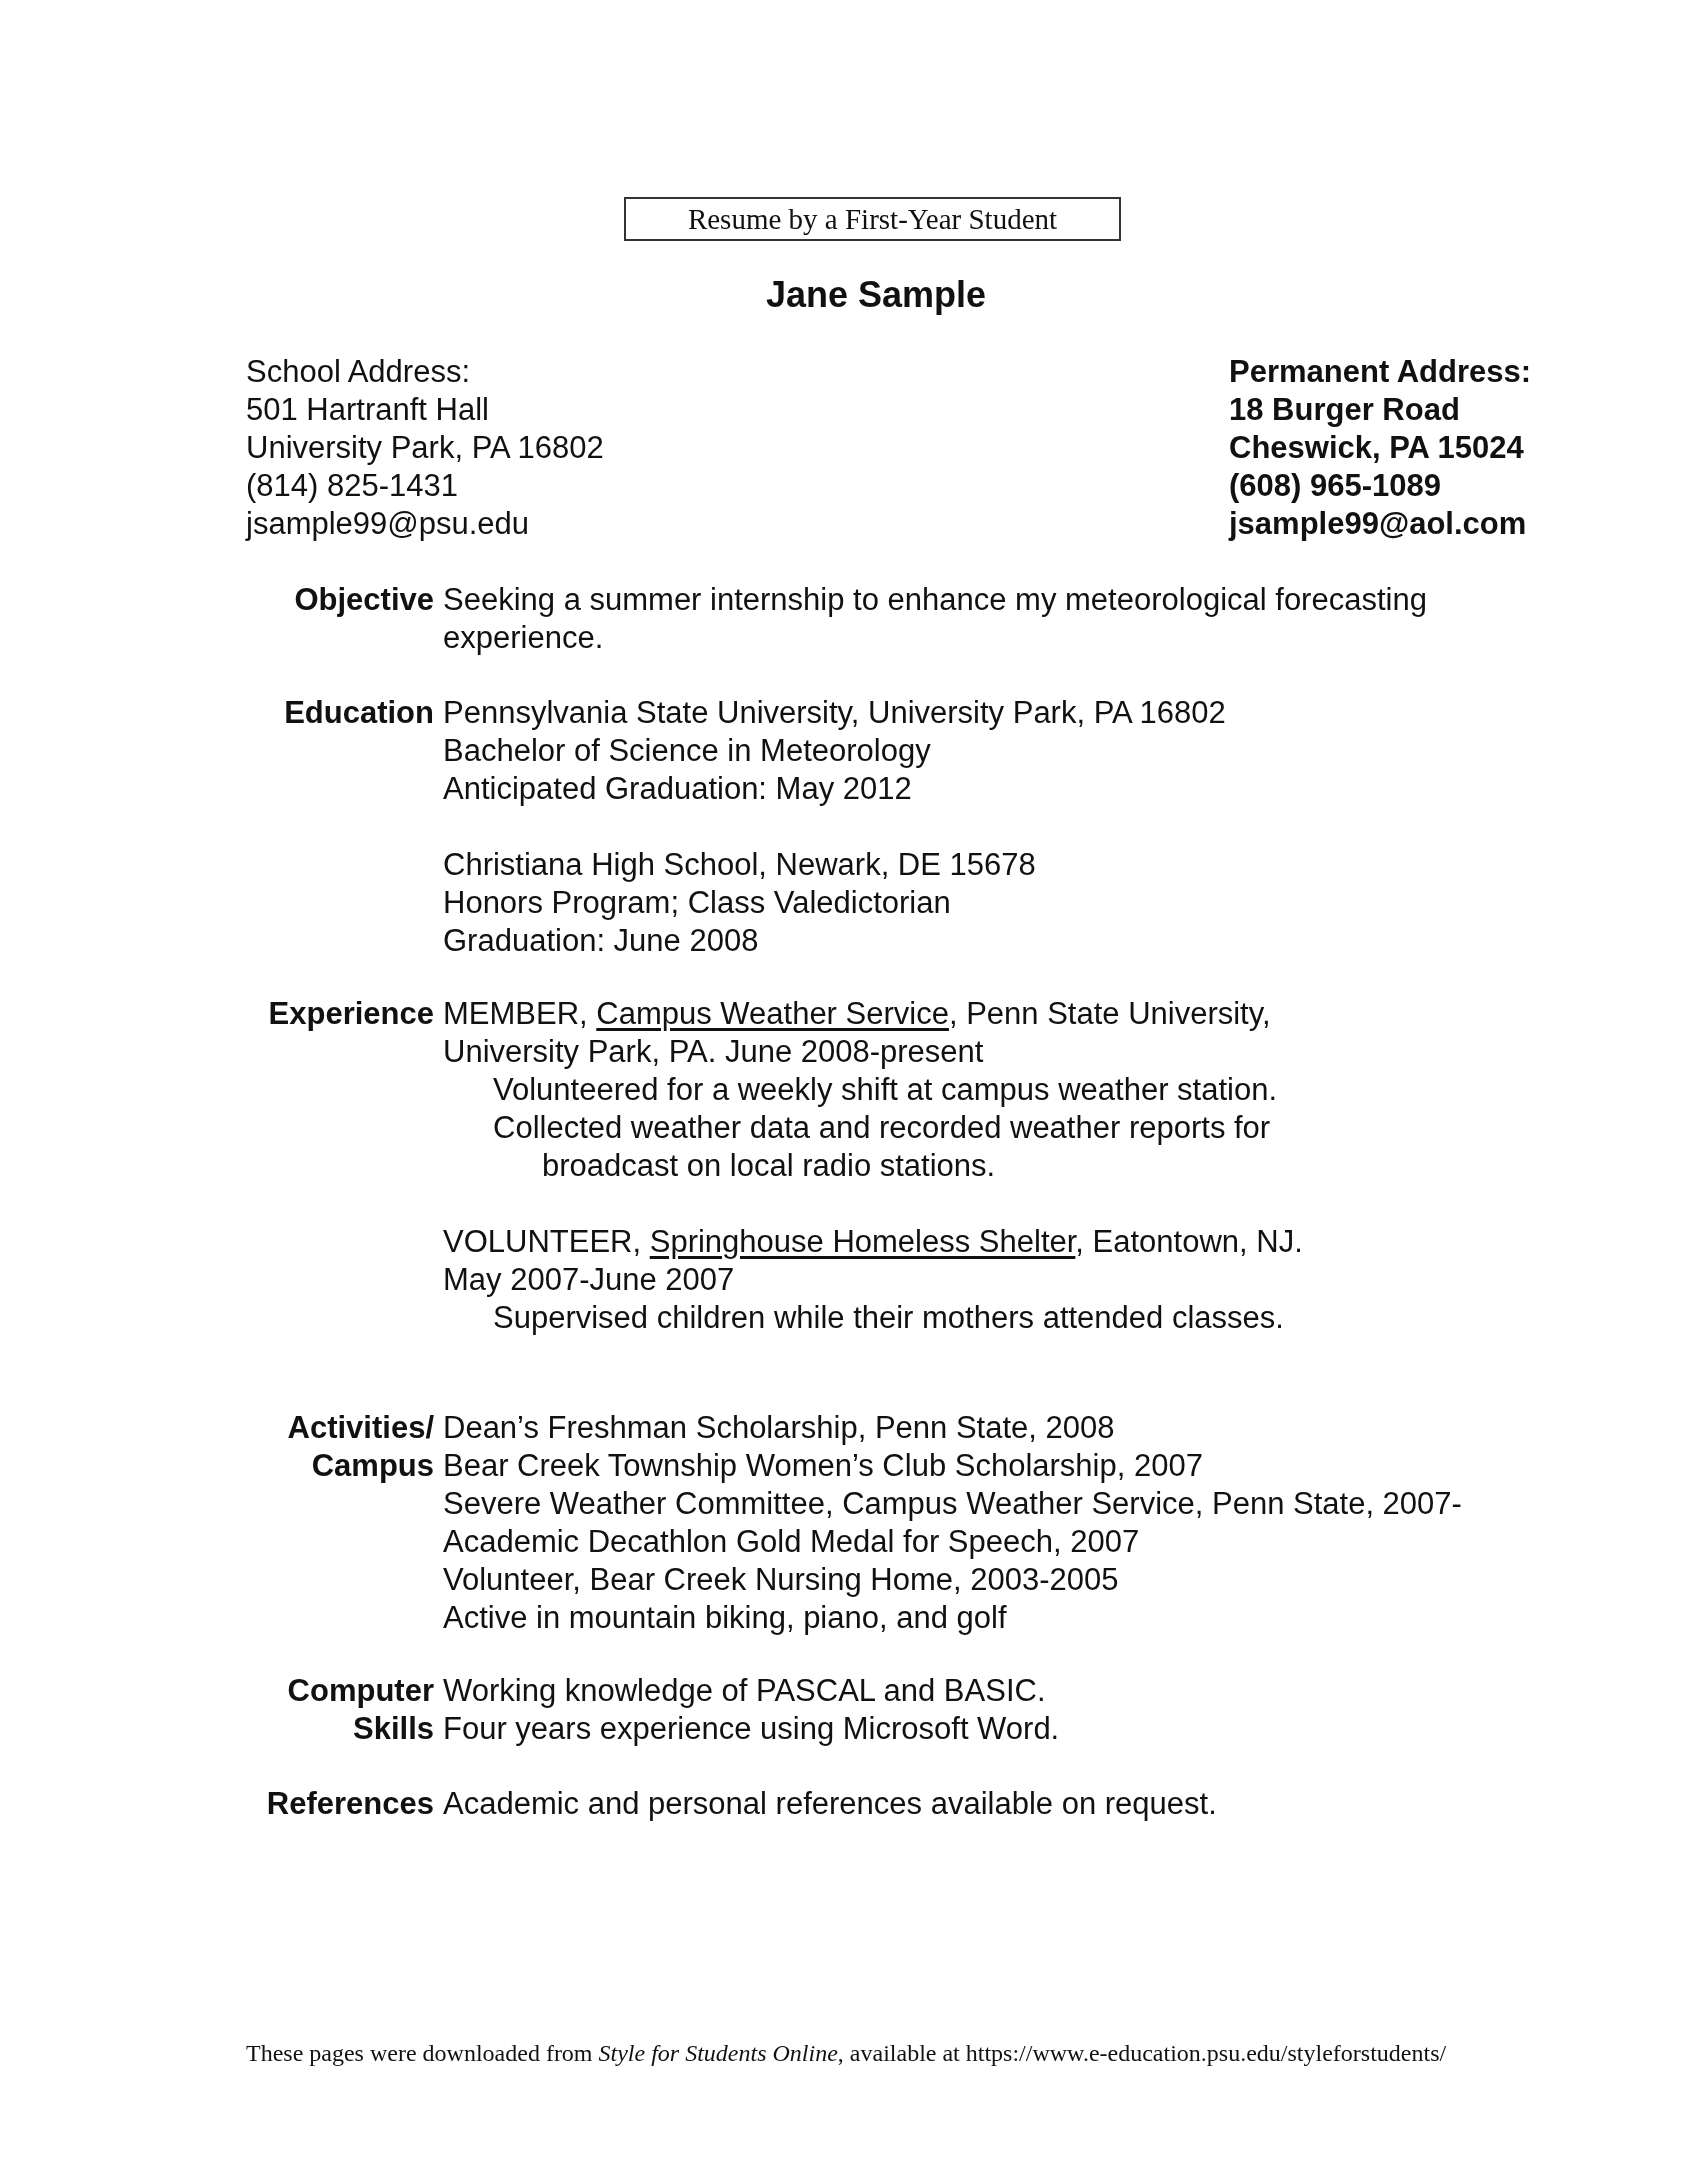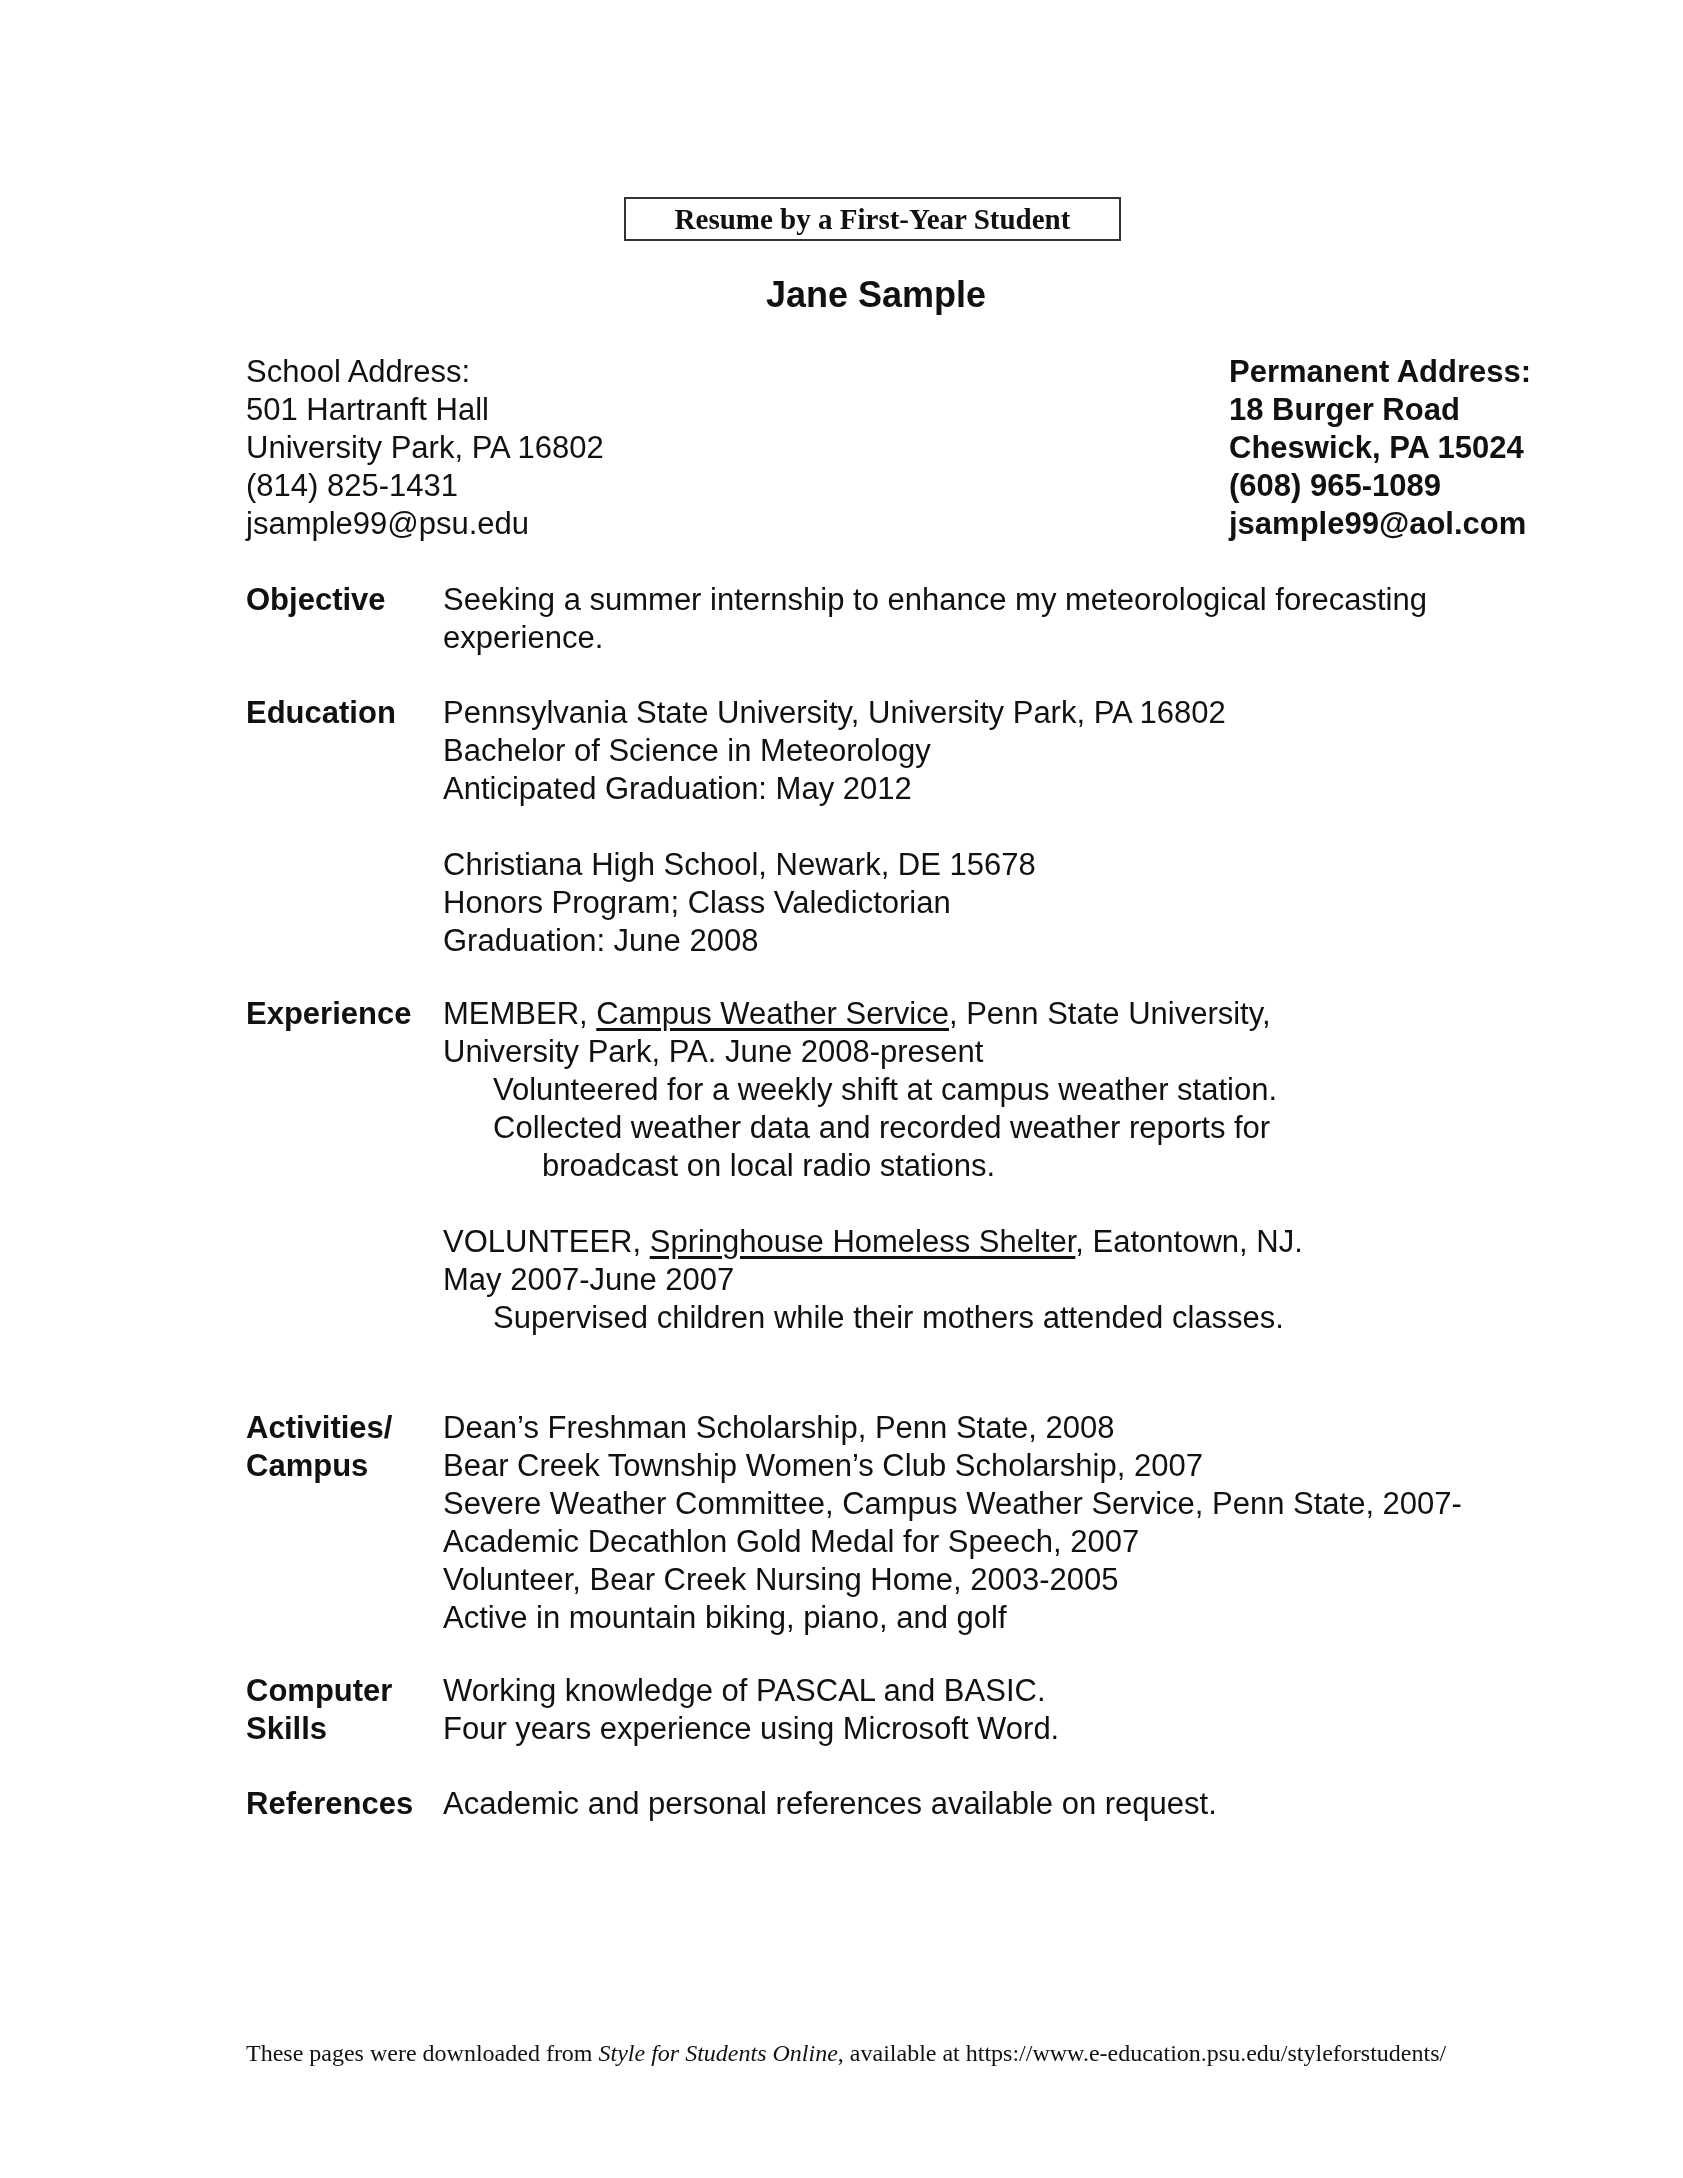--- a/index.html
+++ b/index.html
@@ -26,21 +26,21 @@
       left: 624px;
       top: 197px;
       width: 497px;
       height: 44px;
       border: 2px solid #333333;
       box-sizing: border-box;
       display: flex;
       align-items: center;
       justify-content: center;
       font-family: "Liberation Serif", serif;
-      font-weight: bold;
+      font-weight: normal;
       font-size: 29px;
       color: #111111;
     }
     .name {
       position: absolute;
       left: 0;
       width: 1752px;
       top: 274px;
       text-align: center;
       font-weight: bold;
@@ -62,20 +62,21 @@
       font-size: 31px;
       line-height: 38px;
     }
     .section .label {
       position: absolute;
       left: 0;
       top: 0;
       font-weight: bold;
       width: 188px;
       white-space: nowrap;
+      text-align: right;
     }
     .section .label div { white-space: nowrap; }
     .section .content {
       position: absolute;
       left: 197px;
       top: 0;
       width: 1109px;
     }
     .content .line { white-space: nowrap; }
     .content .indent1 { padding-left: 50px; }

